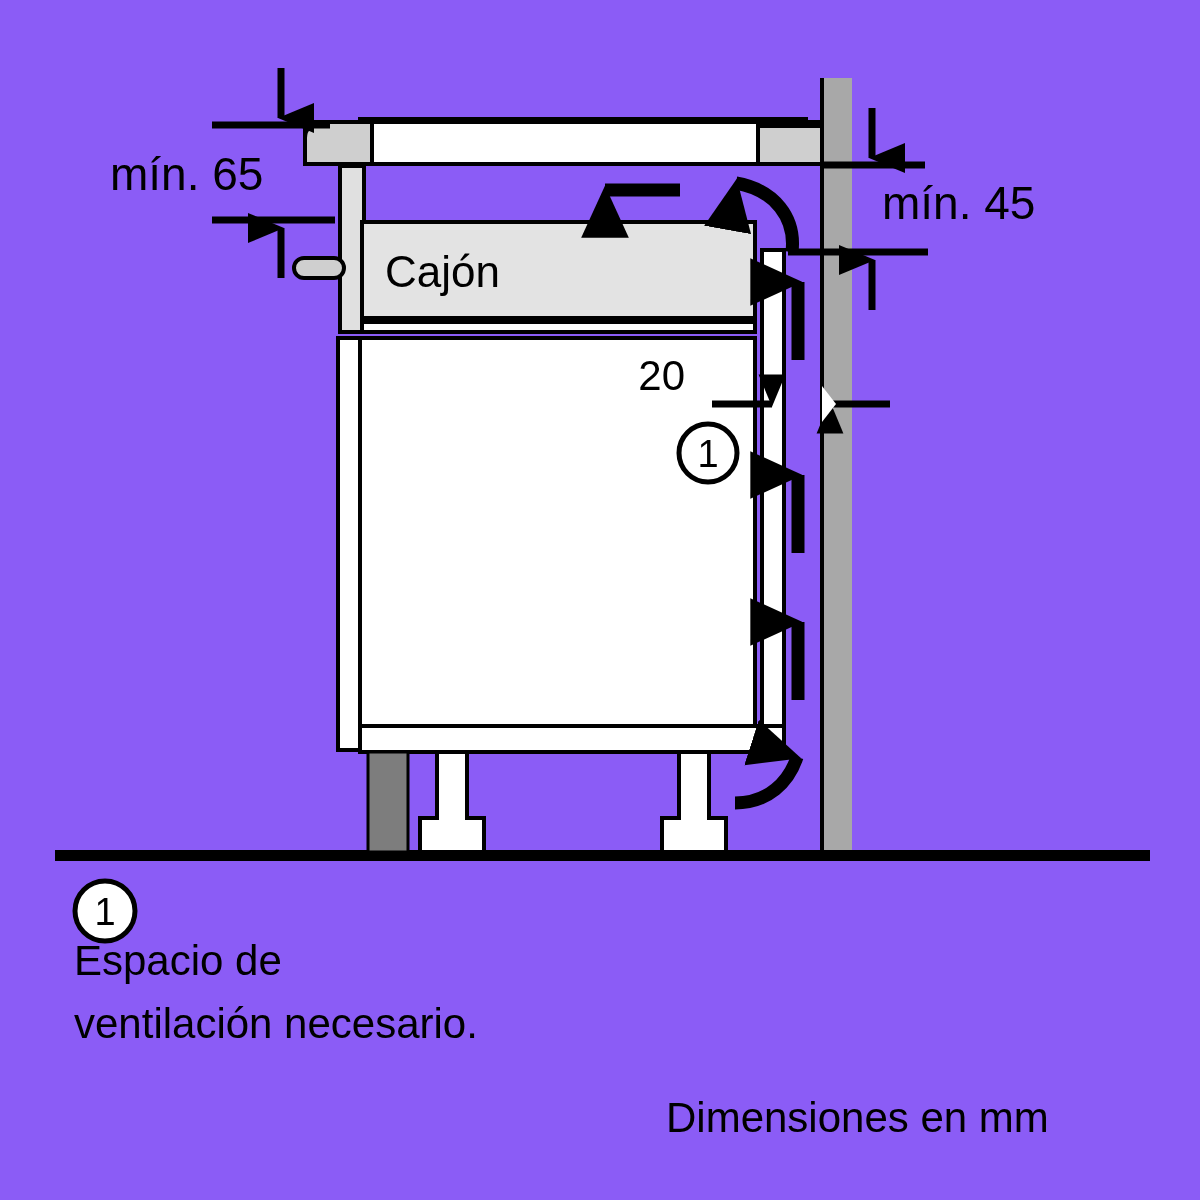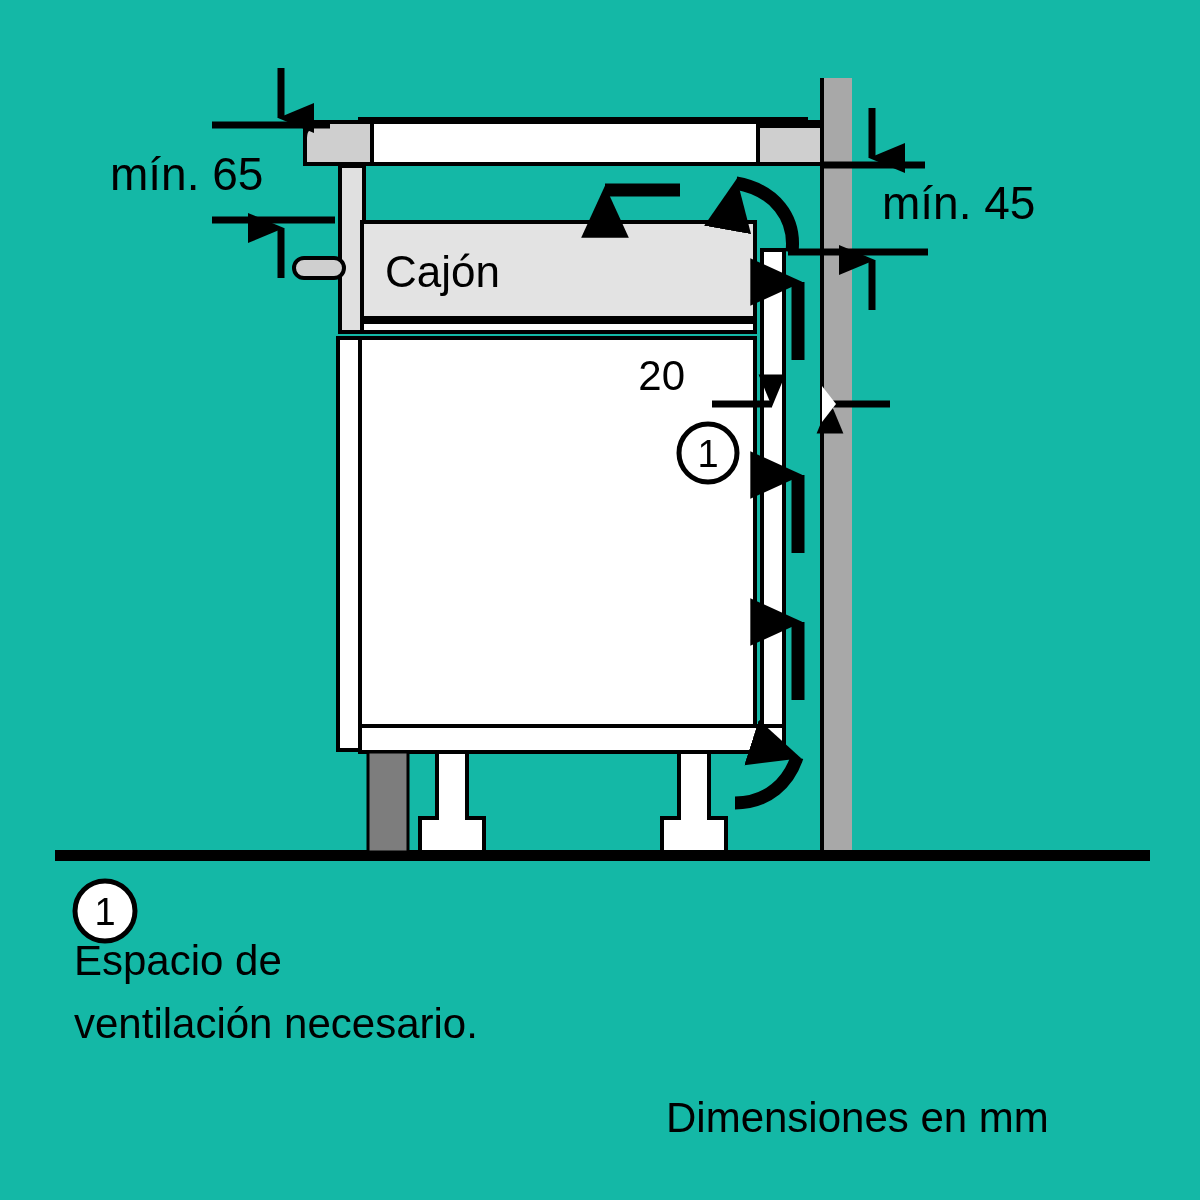--- a/index.html
+++ b/index.html
@@ -10,21 +10,21 @@
   body {
     width: 1200px;
     height: 1200px;
     font-family: "Liberation Sans", sans-serif;
     overflow: hidden;
   }
   #diagram-root {
     position: relative;
     width: 1200px;
     height: 1200px;
-    background: #14b8a6;
+    background: #8b5cf6;
   }
   svg#installation-drawing {
     display: block;
     width: 1200px;
     height: 1200px;
   }
   text {
     font-family: "Liberation Sans", sans-serif;
     fill: #000000;
     white-space: pre;

